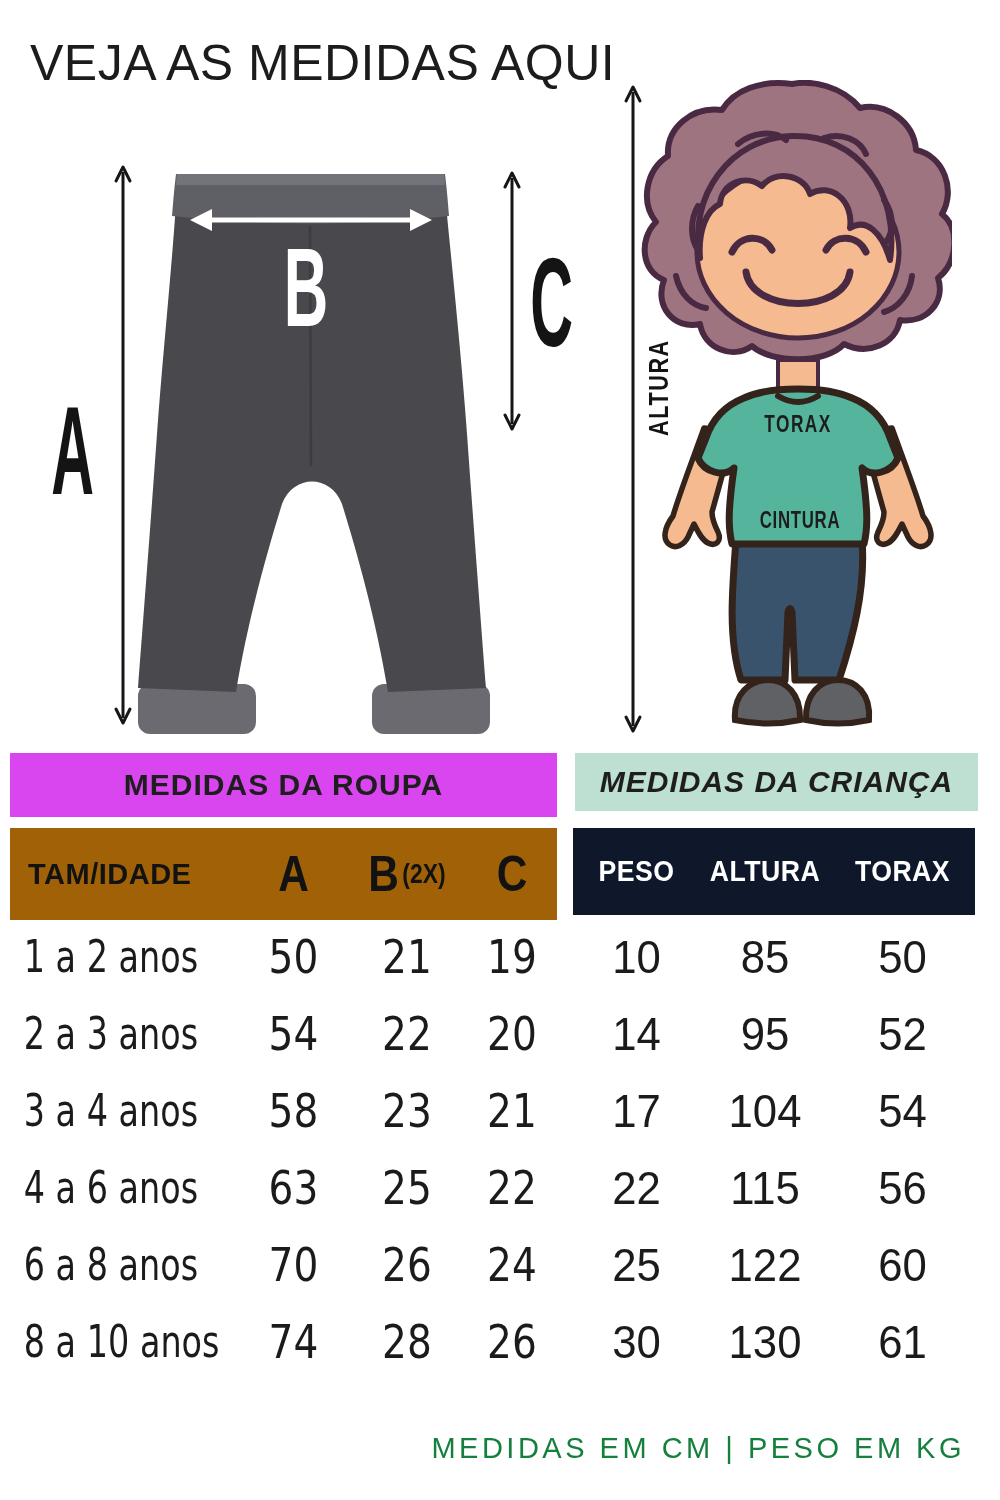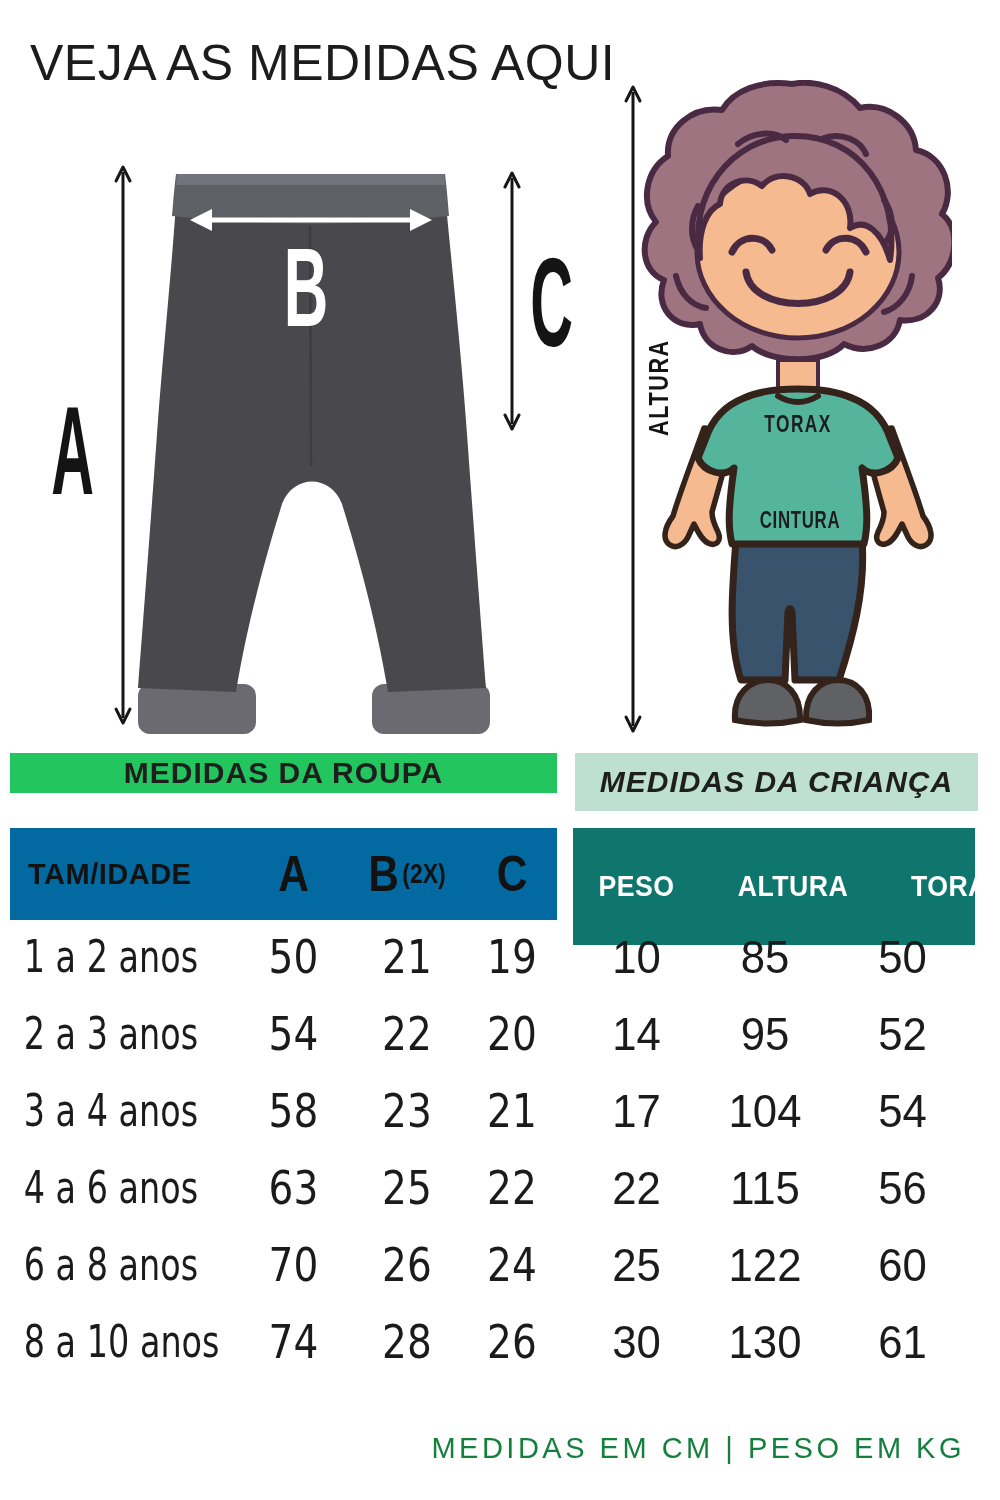--- a/index.html
+++ b/index.html
@@ -18,27 +18,27 @@
               color:#141414;line-height:1;transform:scaleX(.47);}
 
   .rot-label{position:absolute;left:599px;top:374px;width:120px;height:28px;line-height:28px;
              text-align:center;font-size:27px;font-weight:700;letter-spacing:2px;color:#141414;
              transform:rotate(-90deg) scaleX(.8);}
 
   .svg-abs{position:absolute;}
 
   .bar{position:absolute;display:flex;align-items:center;justify-content:center;
        font-weight:700;font-size:30px;letter-spacing:1px;color:#1e1e1e;}
-  .bar-roupa{left:10px;top:753px;width:547px;height:40px;background:#22c55e;}
+  .bar-roupa{left:10px;top:753px;width:547px;height:64px;background:#d946ef;}
   .bar-crianca{left:575px;top:753px;width:403px;height:58px;background:#bee0d2;font-style:italic;}
 
-  .cols-left{position:absolute;left:10px;top:828px;width:547px;height:92px;background:#0369a1;
+  .cols-left{position:absolute;left:10px;top:828px;width:547px;height:92px;background:#a16207;
              display:grid;grid-template-columns:230px 107px 120px 90px;align-items:center;color:#121212;}
-  .cols-right{position:absolute;left:573px;top:828px;width:402px;height:117px;background:#0f766e;
-              display:grid;grid-template-columns:127px 130px 145px;align-items:center;color:#ffffff;gap:28px;}
+  .cols-right{position:absolute;left:573px;top:828px;width:402px;height:87px;background:#0f172a;
+              display:grid;grid-template-columns:127px 130px 145px;align-items:center;color:#ffffff;}
   .col-size{padding-left:18px;font-size:29px;font-weight:700;letter-spacing:.5px;}
   .col-letter{font-size:50px;font-weight:700;text-align:center;transform:scaleX(.85);}
   .col-b-wrap{display:flex;align-items:center;justify-content:center;transform:scaleX(.85);}
   .col-b-big{font-size:50px;font-weight:700;}
   .col-b-note{font-size:27px;font-weight:700;margin-left:4px;}
   .col-head{font-size:29px;font-weight:700;text-align:center;letter-spacing:.5px;transform:scaleX(.92);}
 
   .rows{position:absolute;left:10px;top:918px;width:965px;}
   .trow{display:grid;grid-template-columns:230px 107px 120px 90px 16px 127px 130px 145px;
         height:77px;align-items:center;color:#1b1b1b;font-family:"DejaVu Sans",sans-serif;}

